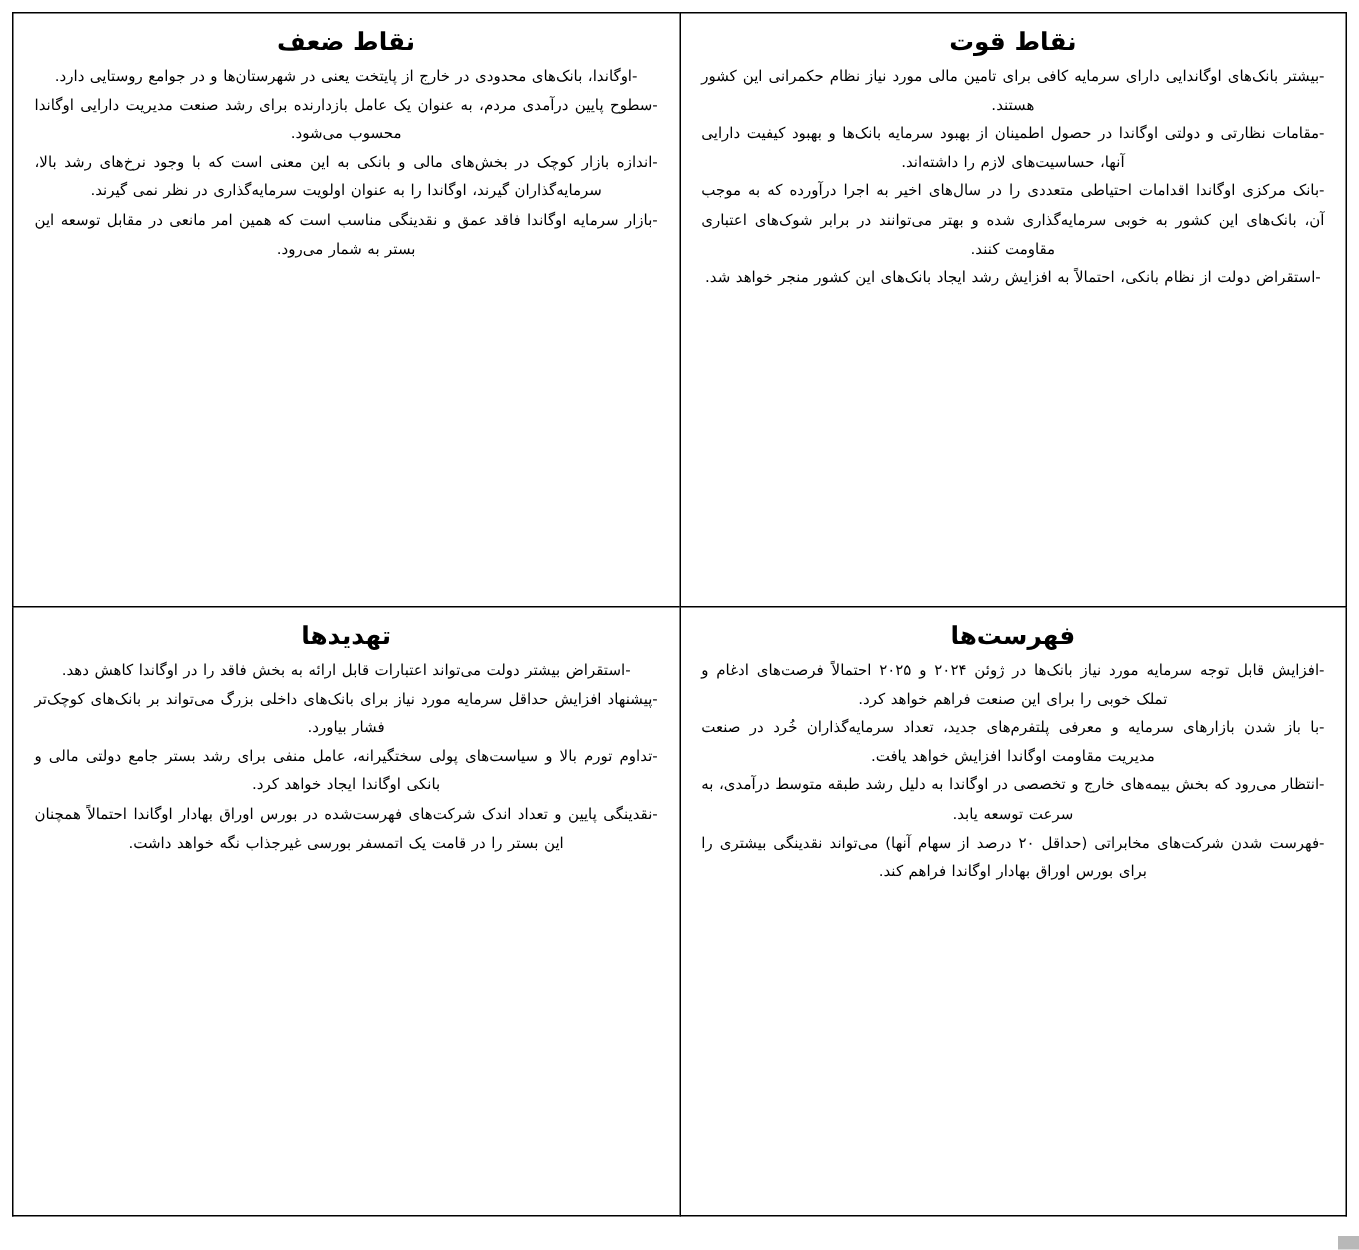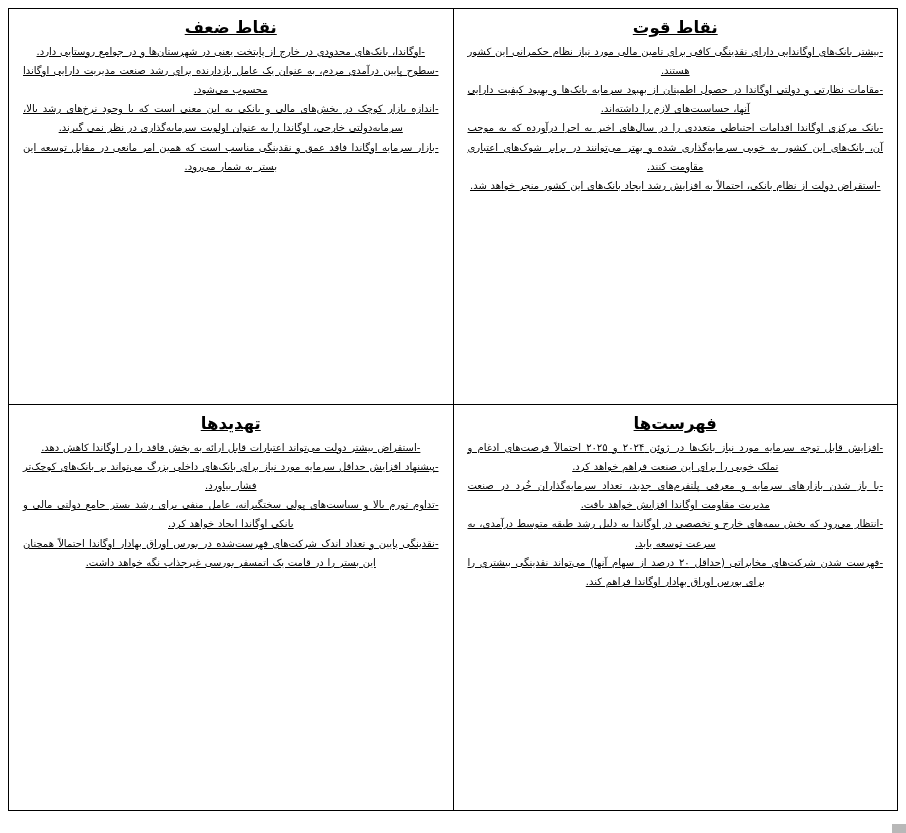--- a/index.html
+++ b/index.html
@@ -27,21 +27,20 @@
     table-layout: fixed;
     direction: rtl;
   }
 
   .swot-table td {
     border: 1px solid #000000;
     vertical-align: top;
     padding: 6px 14px 10px 14px;
     width: 50%;
     box-sizing: border-box;
-    text-decoration: underline;
   }
 
   .quadrant-top td { height: 396px; }
   .quadrant-bottom td { height: 406px; }
 
   .quad-title {
     font-weight: bold;
     font-size: 16.5px;
     line-height: 1.55;
     text-align: center;
@@ -83,32 +82,32 @@
 </style>
 </head>
 <body>
 
 <table class="swot-table">
   <tbody>
     <tr class="quadrant-top">
       <td>
         <div class="quad-title">نقاط قوت</div>
         <ul class="quad-list">
-          <li>-بیشتر بانک‌های اوگاندایی دارای نقدینگی کافی برای تامین مالی مورد نیاز نظام حکمرانی این کشور هستند.</li>
+          <li>-بیشتر بانک‌های اوگاندایی دارای سرمایه کافی برای تامین مالی مورد نیاز نظام حکمرانی این کشور هستند.</li>
           <li>-مقامات نظارتی و دولتی اوگاندا در حصول اطمینان از بهبود سرمایه بانک‌ها و بهبود کیفیت دارایی آنها، حساسیت‌های لازم را داشته‌اند.</li>
           <li>-بانک مرکزی اوگاندا اقدامات احتیاطی متعددی را در سال‌های اخیر به اجرا درآورده که به موجب آن، بانک‌های این کشور به خوبی سرمایه‌گذاری شده و بهتر می‌توانند در برابر شوک‌های اعتباری مقاومت کنند.</li>
           <li>-استقراض دولت از نظام بانکی، احتمالاً به افزایش رشد ایجاد بانک‌های این کشور منجر خواهد شد.</li>
         </ul>
       </td>
       <td>
         <div class="quad-title">نقاط ضعف</div>
         <ul class="quad-list">
           <li>-اوگاندا، بانک‌های محدودی در خارج از پایتخت یعنی در شهرستان‌ها و در جوامع روستایی دارد.</li>
           <li>-سطوح پایین درآمدی مردم، به عنوان یک عامل بازدارنده برای رشد صنعت مدیریت دارایی اوگاندا محسوب می‌شود.</li>
-          <li>-اندازه بازار کوچک در بخش‌های مالی و بانکی به این معنی است که با وجود نرخ‌های رشد بالا، سرمایه‌دولتی خارجی، اوگاندا را به عنوان اولویت سرمایه‌گذاری در نظر نمی گیرند.</li>
+          <li>-اندازه بازار کوچک در بخش‌های مالی و بانکی به این معنی است که با وجود نرخ‌های رشد بالا، سرمایه‌گذاران گیرند، اوگاندا را به عنوان اولویت سرمایه‌گذاری در نظر نمی گیرند.</li>
           <li>-بازار سرمایه اوگاندا فاقد عمق و نقدینگی مناسب است که همین امر مانعی در مقابل توسعه این بستر به شمار می‌رود.</li>
         </ul>
       </td>
     </tr>
     <tr class="quadrant-bottom">
       <td>
         <div class="quad-title">فهرست‌ها</div>
         <ul class="quad-list">
           <li>-افزایش قابل توجه سرمایه مورد نیاز بانک‌ها در ژوئن ۲۰۲۴ و ۲۰۲۵ احتمالاً فرصت‌های ادغام و تملک خوبی را برای این صنعت فراهم خواهد کرد.</li>
           <li>-با باز شدن بازارهای سرمایه و معرفی پلتفرم‌های جدید، تعداد سرمایه‌گذاران خُرد در صنعت مدیریت مقاومت اوگاندا افزایش خواهد یافت.</li>

